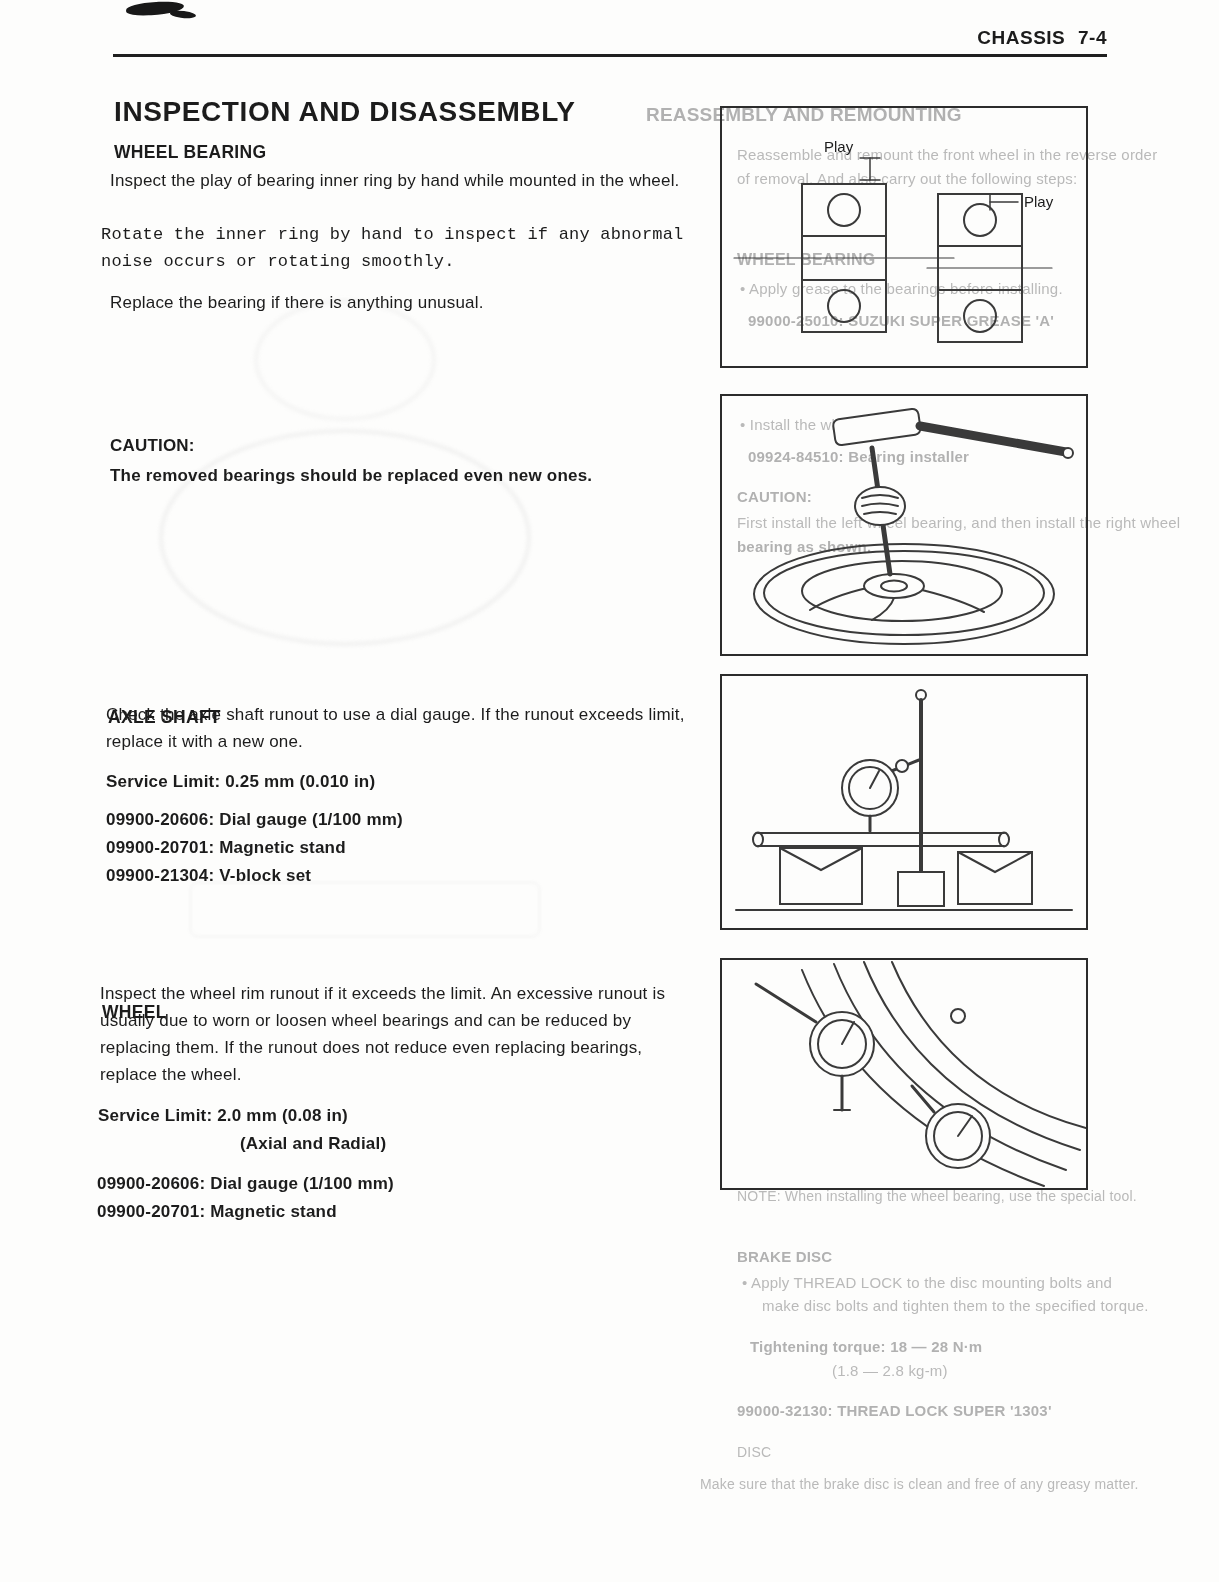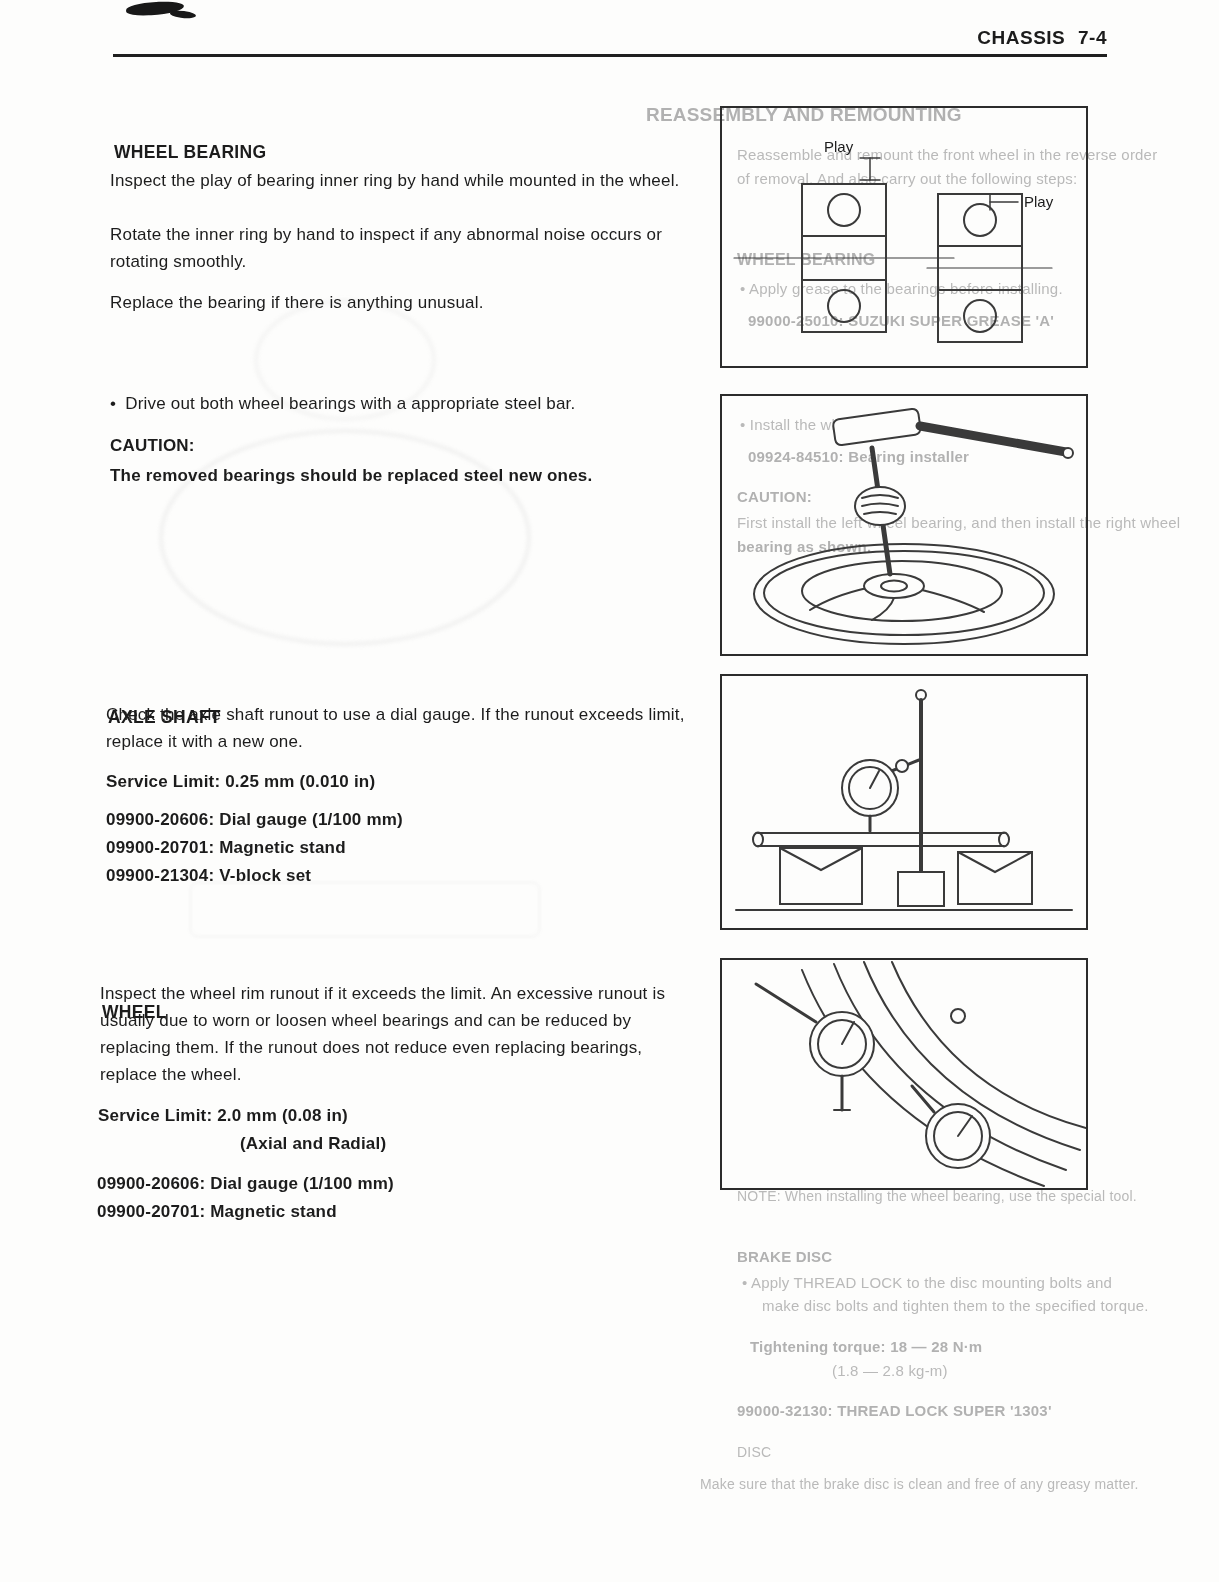--- a/index.html
+++ b/index.html
@@ -66,32 +66,30 @@
       <div class="ghost" style="left: 737px; top: 1444px; font-size: 14px;">DISC</div>
       <div class="ghost" style="left: 700px; top: 1476px; font-size: 14px;">Make sure that the brake disc is clean and free of any greasy matter.</div>
     </div>
 
   <div class="artifact" style="left:126px; top:2px; width:58px; height:13px; transform:rotate(-3deg); z-index:2;"></div>
   <div class="artifact" style="left:170px; top:11px; width:26px; height:7px; transform:rotate(8deg); z-index:2;"></div>
 
   <div class="abs header-num" style="top:27px; right:112px; z-index:2;">CHASSIS 7-4</div>
   <div class="abs rule" style="left:113px; top:54px; width:994px; height:3px; z-index:2;"></div>
 
+  <div class="abs title" style="left:114px; top:96px; z-index:2;">INSPECTION AND DISASSEMBLY</div>
 
   <div class="abs heading" style="left:114px; top:142px; z-index:2;">WHEEL BEARING</div>
   <div class="abs body-text" style="left:110px; top:167px; width:600px; z-index:2;">Inspect the play of bearing inner ring by hand while mounted in the wheel.</div>
-  <div class="abs body-text" style="left:110px; top:221px; width:600px; z-index:2;">Rotate the inner ring by hand to inspect if any abnormal noise occurs or rotating smoothly.</div>
+  <div class="abs body-text" style="left:101px; top:221px; width:600px; z-index:2;font-family:Liberation Mono, monospace;">Rotate the inner ring by hand to inspect if any abnormal noise occurs or rotating smoothly.</div>
   <div class="abs body-text" style="left:110px; top:289px; width:600px; z-index:2;">Replace the bearing if there is anything unusual.</div>
 
-  <div class="abs body-text" style="left:110px; top:390px; width:615px; z-index:2;">
-    <span class="bullet-marker">•</span><span>Drive out both wheel bearings with a appropriate steel bar.</span>
-  </div>
 
   <div class="abs body-text bold" style="left:110px; top:432px; z-index:2;">CAUTION:</div>
-  <div class="abs body-text bold" style="left:110px; top:462px; width:615px; z-index:2;">The removed bearings should be replaced steel new ones.</div>
+  <div class="abs body-text bold" style="left:110px; top:462px; width:615px; z-index:2;">The removed bearings should be replaced even new ones.</div>
 
   <div class="abs heading" style="left:108px; top:707px; z-index:2;">AXLE SHAFT</div>
   <div class="abs body-text" style="left:106px; top:701px; width:595px; z-index:2;">Check the axle shaft runout to use a dial gauge. If the runout exceeds limit, replace it with a new one.</div>
   <div class="abs body-text bold" style="left:106px; top:768px; z-index:2;">Service Limit: 0.25 mm (0.010 in)</div>
   <div class="abs body-text bold" style="left:106px; top:806px; z-index:2;">09900-20606: Dial gauge (1/100 mm)</div>
   <div class="abs body-text bold" style="left:106px; top:834px; z-index:2;">09900-20701: Magnetic stand</div>
   <div class="abs body-text bold" style="left:106px; top:862px; z-index:2;">09900-21304: V-block set</div>
 
   <div class="abs heading" style="left:102px; top:954px; z-index:2;margin-top:48px;">WHEEL</div>
   <div class="abs body-text" style="left:100px; top:980px; width:588px; z-index:2;">Inspect the wheel rim runout if it exceeds the limit. An excessive runout is usually due to worn or loosen wheel bearings and can be reduced by replacing them. If the runout does not reduce even replacing bearings, replace the wheel.</div>

